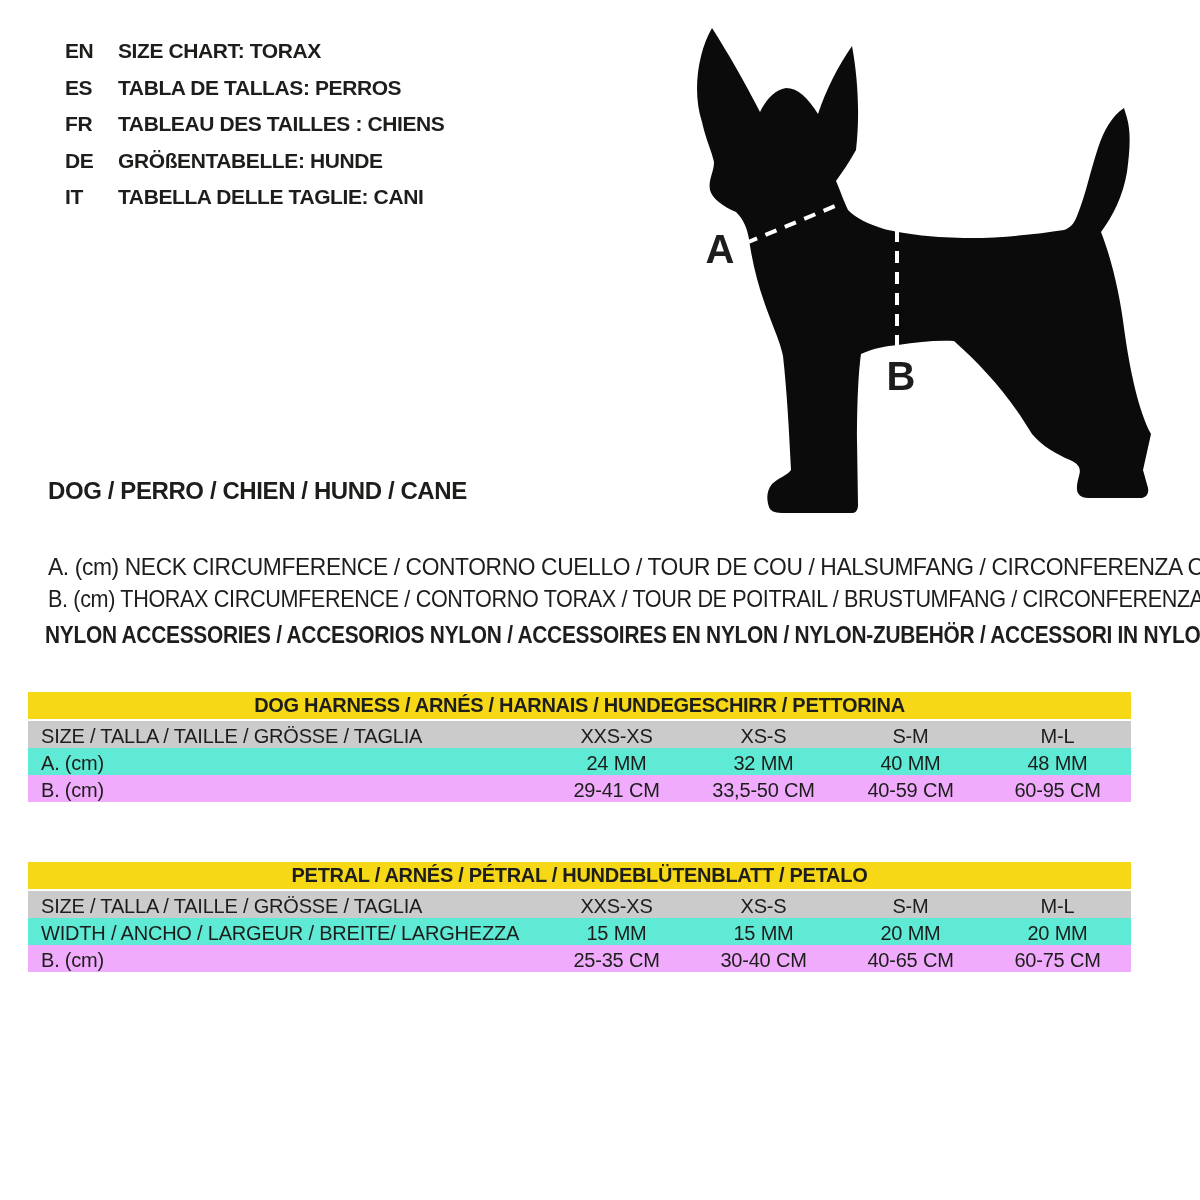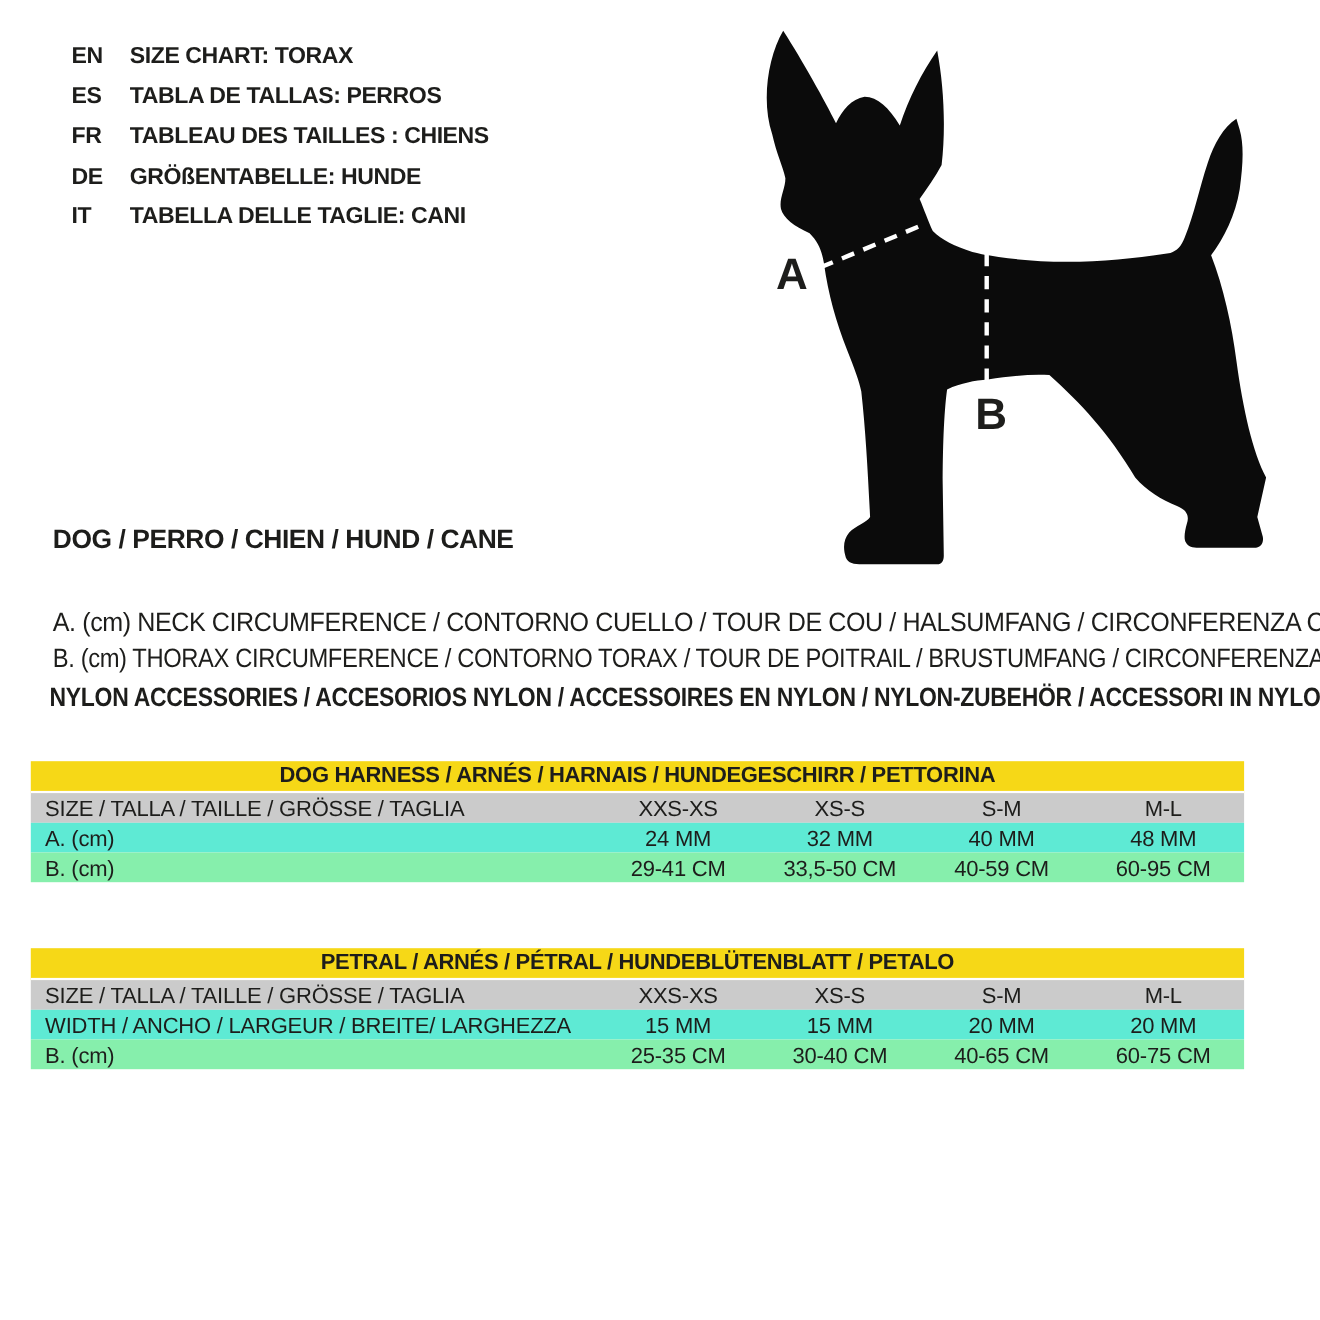--- a/index.html
+++ b/index.html
@@ -24,21 +24,21 @@
   
   .size-table{position:absolute;left:28px;width:1103px;}
   .size-table.t1{top:692px;}
   .size-table.t2{top:862px;}
   .t-title{height:27px;background:#F6D817;border-bottom:2px solid #fff;
            display:flex;align-items:center;justify-content:center;
            font-size:20px;font-weight:bold;letter-spacing:-0.3px;white-space:nowrap;}
   .trow{display:flex;height:27px;align-items:flex-end;font-size:20px;letter-spacing:-0.2px;}
   .trow.size-row{background:#CBCBCB;}
   .trow.row-a{background:#5eead4;}
-  .trow.row-b{background:#86efac;}
+  .trow.row-b{background:#f0abfc;}
   .cell{white-space:nowrap;}
   .cell.lbl{flex:0 0 502px;padding-left:13px;text-align:left;}
   .cell.val{flex:0 0 147px;text-align:center;}
 </style>
 </head>
 <body>
 
 <div class="canvas">
 
   <div class="lang-block">

